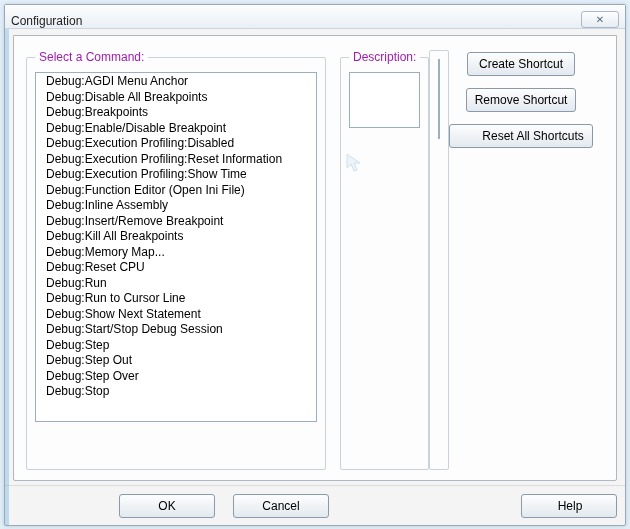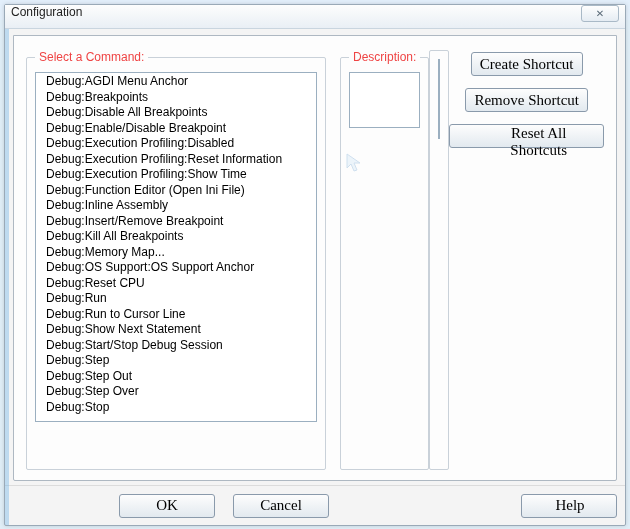--- a/index.html
+++ b/index.html
@@ -35,21 +35,21 @@
     border-radius: 2px;
     box-shadow: 0 0 4px rgba(0,0,0,.15);
     display: flex;
     flex-direction: column;
   }
   .titlebar {
     height: 24px;
     background: linear-gradient(#fdfdfd,#e9eff5);
     border-bottom: 1px solid #c9d5df;
     display: flex;
-    align-items: flex-start;
+    align-items: flex-end;
     padding: 0 6px;
     font-size: 12px;
     color: #222;
     gap: 15px;
   }
   .titlebar .spacer { flex: 1; }
   .titlebar .closebtn {
     width: 38px; height: 17px;
     border: 1px solid #a9b9c7;
     border-radius: 3px;
@@ -111,21 +111,21 @@
     padding: 8px 8px 8px 8px;
     margin: 0;
     font-size: 12px;
     font-family: "Tahoma", sans-serif;
     color: #222;
     position: relative;
   }
   fieldset.group legend {
     padding: 0 4px;
     font-size: 12px;
-    color: #ef4444;
+    color: #a21caf;
   }
   .listbox {
     width: 100%;
     height: 350px;
     border: 1px solid #9bafc0;
     background: #fff;
     overflow-y: scroll;
     font-family: "Tahoma","Segoe UI",sans-serif;
     font-size: 12px;
     padding: 1px 8px;
@@ -145,22 +145,22 @@
   .assigned-box { height: 80px; }
 
   .btn-col {
     display: flex;
     flex-direction: column;
     align-items: center;
     gap: 12px;
     margin-top: 2px;
   }
   button.win {
-    font-family: Liberation Serif, serif;
-    font-size: 15px;
+    font-family: Liberation Sans, sans-serif;
+    font-size: 12px;
     height: 24px;
     min-width: 108px;
     padding: 0 8px;
     border: 1px solid #8a9aab;
     border-radius: 3px;
     background: linear-gradient(#fdfdfd,#e2e9ef);
     color: #000;
   }
   button.win.wide { min-width: 122px; padding-left: 32px; }
   .buttonbar {
@@ -223,32 +223,31 @@
 
   <div class="body">
 
     <div class="tabline">
 
       <div class="col-left">
         <fieldset class="group" style="flex:1; display:flex;">
           <legend>Select a Command:</legend>
           <div class="listbox" id="cmdlist">
               <div class="item">Debug:AGDI Menu Anchor</div>
+              <div class="item">Debug:Disable All Breakpoints</div>
               <div class="item">Debug:Breakpoints</div>
-              <div class="item">Debug:Disable All Breakpoints</div>
               <div class="item">Debug:Enable/Disable Breakpoint</div>
               <div class="item">Debug:Execution Profiling:Disabled</div>
               <div class="item">Debug:Execution Profiling:Reset Information</div>
               <div class="item">Debug:Execution Profiling:Show Time</div>
               <div class="item">Debug:Function Editor (Open Ini File)</div>
               <div class="item">Debug:Inline Assembly</div>
               <div class="item">Debug:Insert/Remove Breakpoint</div>
               <div class="item">Debug:Kill All Breakpoints</div>
               <div class="item">Debug:Memory Map...</div>
-              <div class="item">Debug:OS Support:OS Support Anchor</div>
               <div class="item">Debug:Reset CPU</div>
               <div class="item">Debug:Run</div>
               <div class="item">Debug:Run to Cursor Line</div>
               <div class="item">Debug:Show Next Statement</div>
               <div class="item">Debug:Start/Stop Debug Session</div>
               <div class="item">Debug:Step</div>
               <div class="item">Debug:Step Out</div>
               <div class="item">Debug:Step Over</div>
               <div class="item">Debug:Stop</div>
             </div>

